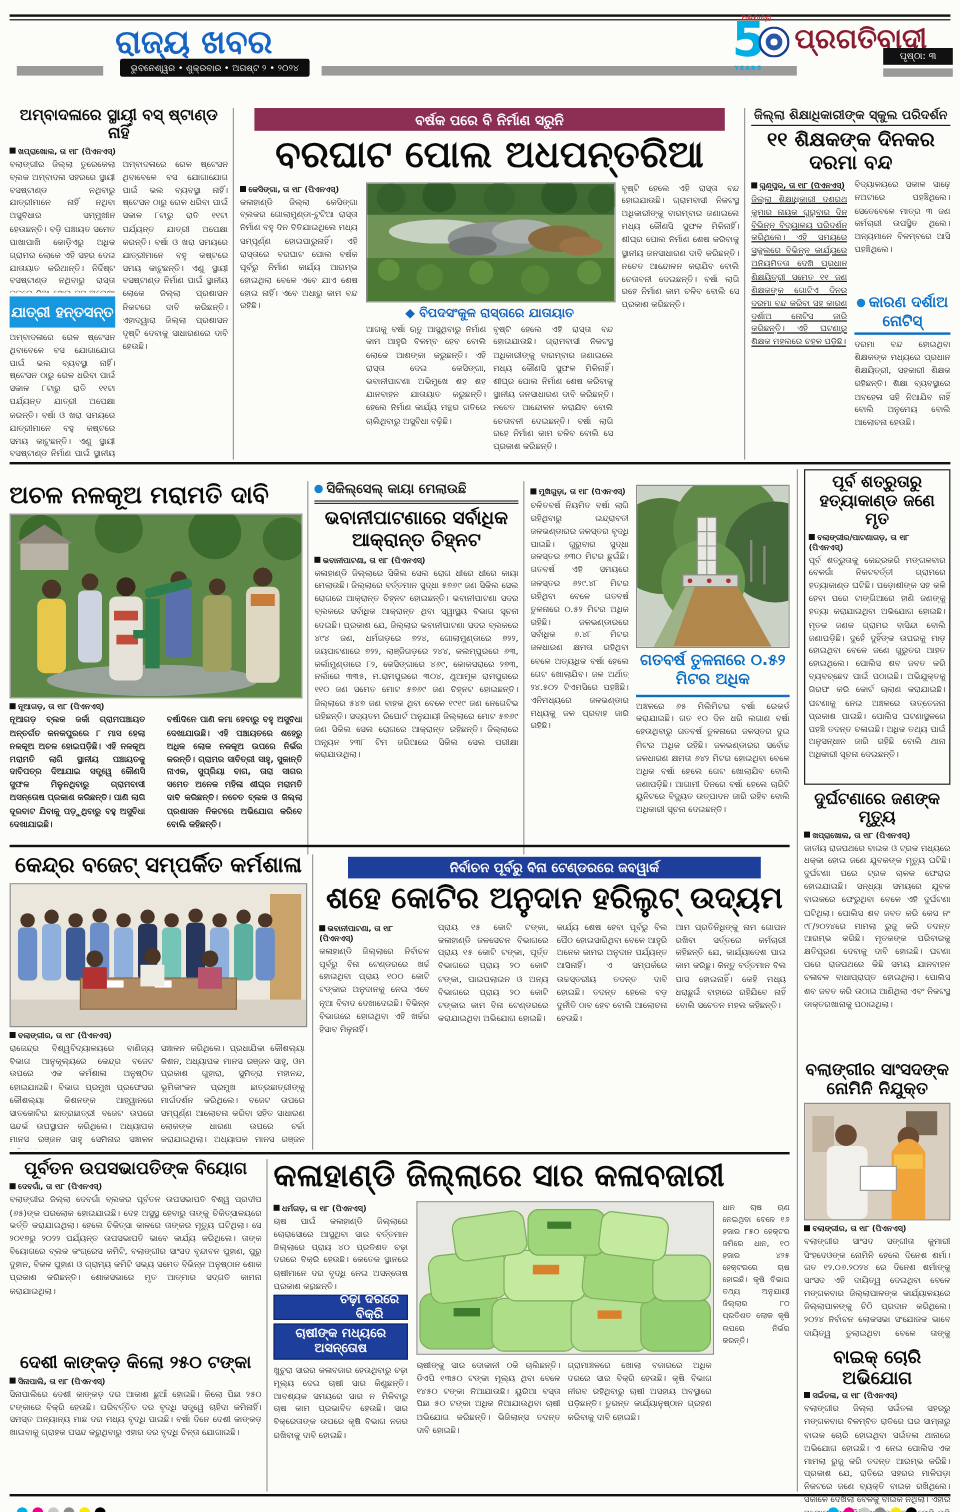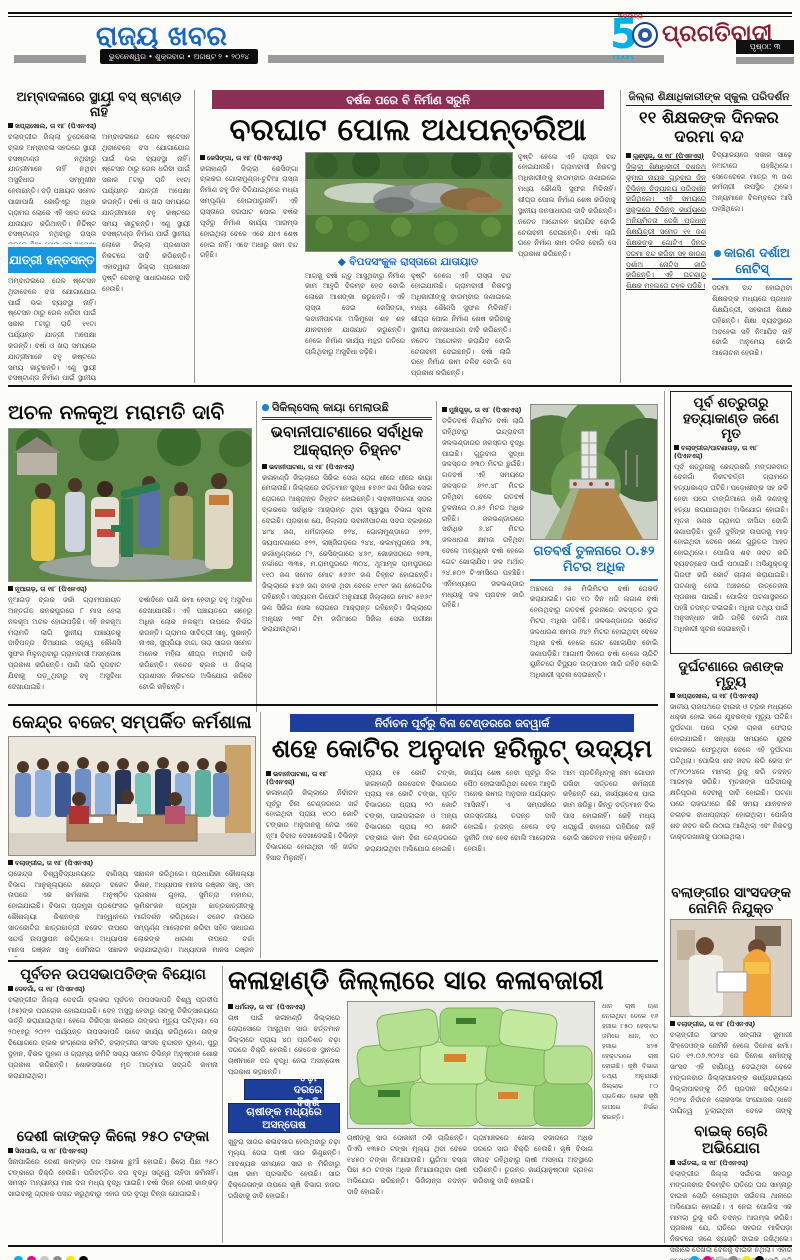--- a/index.html
+++ b/index.html
@@ -179,21 +179,21 @@
             <rect x="196" y="60" width="28" height="80" rx="6" fill="#ded8c2"></rect>
             <rect x="200" y="66" width="20" height="10" fill="#c97b3a"></rect>
           </g>
         <g>
             <rect x="112" y="70" width="12" height="58" fill="#2e7d4e"></rect>
             <rect x="102" y="96" width="12" height="7" fill="#2e7d4e"></rect>
             <rect x="112" y="62" width="40" height="8" rx="3" fill="#2e7d4e" transform="rotate(-14 112 66)"></rect>
           </g>
       </svg>
       <div class="byline" style="margin-top:3px;"><span class="sq"></span><span>ନୂଆଗଡ଼, ତା ୧ା୮ (ପିଏନଏସ୍)</span></div>
-      <div class="fl" style="gap:18px;">
+      <div class="fl" style="gap:18px;font-weight:bold;">
         <div class="body-txt" style="width:118px;height:112px;">ନୂଆଗଡ଼ ବ୍ଲକ ଜର୍କା ଗ୍ରାମପଞ୍ଚାୟତ ଅନ୍ତର୍ଗତ କନକପୁରରେ ୮ ମାସ ହେଲା ନଳକୂଅ ଅଚଳ ହୋଇପଡ଼ିଛି। ଏହି ନଳକୂଅ ମରାମତି ଲାଗି ସ୍ଥାନୀୟ ପଞ୍ଚାୟତକୁ ଦାବିପତ୍ର ଦିଆଯାଇ ସତ୍ତ୍ୱେ କୌଣସି ସୁଫଳ ମିଳୁନଥିବାରୁ ଗ୍ରାମବାସୀ ଅସନ୍ତୋଷ ପ୍ରକାଶ କରିଛନ୍ତି। ପାଣି ଲାଗି ଦୂରବାଟ ଯିବାକୁ ପଡ଼ୁଥିବାରୁ ବହୁ ଅସୁବିଧା ଦେଖାଯାଇଛି।</div>
         <div class="body-txt" style="width:118px;height:112px;">ବର୍ଷାଦିନେ ପାଣି କମା ହେବାରୁ ବହୁ ଅସୁବିଧା ଦେଖାଯାଉଛି। ଏହି ପଞ୍ଚାୟତରେ ଶହେରୁ ଅଧିକ ଲୋକ ନଳକୂଅ ଉପରେ ନିର୍ଭର କରନ୍ତି। ଗ୍ରାମର ସାବିତ୍ରୀ ସାହୁ, ସୁକାନ୍ତି ନାଏକ, ସୁପ୍ରିୟା ବାଗ, ତାରା ସାଗର ସମେତ ଅନେକ ମହିଳା ଶୀଘ୍ର ମରାମତି ଦାବି କରିଛନ୍ତି। ନଚେତ ବ୍ଲକ ଓ ଜିଲ୍ଲା ପ୍ରଶାସନ ନିକଟରେ ଅଭିଯୋଗ କରିବେ ବୋଲି କହିଛନ୍ତି।</div>
       </div>
     </div>
 
     <div class="vline" style="top:0;left:248px;height:311px;"></div>
 
     <div class="abs" style="top:0;left:254px;width:170px;height:311px;">
       <div style="font-size:11px;font-weight:800;border-bottom:3px double #333;padding-bottom:3px;">
         <span class="dot"></span><span>ସିକିଲ୍‌ସେଲ୍ କାୟା ମେଲାଉଛି</span>
@@ -371,21 +371,21 @@
     </div>
 
     <div class="vline" style="top:0;left:214px;height:277px;"></div>
 
     <div class="abs" style="top:0;left:220px;width:430px;height:277px;">
       <div class="hl" style="font-size:26px;">କଳାହାଣ୍ଡି ଜିଲ୍ଲାରେ ସାର କଳାବଜାରୀ</div>
       <div class="fl" style="gap:7px;margin-top:5px;">
         <div style="width:112px;">
           <div class="byline"><span class="sq"></span><span>ଧର୍ମଗଡ଼, ତା ୧ା୮ (ପିଏନଏସ୍)</span></div>
           <div class="body-txt" style="height:62px;">ଚାଷ ପାଇଁ କଳାହାଣ୍ଡି ଜିଲ୍ଲାରେ ଚୋରାସୋରେ ଆସୁଥିବା ସାର ବର୍ତ୍ତମାନ ଜିଲ୍ଲାରେ ପ୍ରାୟ ୪୦ ପ୍ରତିଶତ ଚଢ଼ା ଦରରେ ବିକ୍ରି ହେଉଛି। କେତେକ ସ୍ଥାନରେ ଚାଷୀମାନେ ଦର ବୃଦ୍ଧି ନେଇ ଅସନ୍ତୋଷ ପ୍ରକାଶ କରୁଛନ୍ତି।</div>
-          <div class="bluebox" style="height:19px;font-size:10.5px;margin:4px 16px 3px;border:1px solid #0e2a72;padding-left:48px;">ଚଢ଼ା ଦରରେ ବିକ୍ରି</div>
+          <div class="bluebox" style="height:19px;font-size:10.5px;margin:4px 0 3px;border:1px solid #0e2a72;padding-left:48px;">ଚଢ଼ା ଦରରେ ବିକ୍ରି</div>
           <div class="bluebox" style="height:28px;font-size:10.5px;margin-bottom:4px;border:1px solid #0e2a72;">ଚାଷୀଙ୍କ ମଧ୍ୟରେ ଅସନ୍ତୋଷ</div>
           <div class="body-txt" style="height:104px;">ଖୁଚୁରା ସାରର କଳାବଜାର ହେଉଥିବାରୁ ଚଢ଼ା ମୂଲ୍ୟ ଦେଇ ଚାଷୀ ସାର କିଣୁଛନ୍ତି। ଆବଶ୍ୟକ ସମୟରେ ସାର ନ ମିଳିବାରୁ ଚାଷ କାମ ପ୍ରଭାବିତ ହେଉଛି। ସାର ବିକ୍ରେତାଙ୍କ ଉପରେ କୃଷି ବିଭାଗ ନଜର ରଖିବାକୁ ଦାବି ହୋଇଛି।</div>
         </div>
         <div style="width:248px;">
           <svg class="photo" width="246" height="126" viewBox="0 0 246 126" preserveAspectRatio="none">
             <rect width="246" height="126" fill="#e8e8e2"></rect>
             <g stroke="#7fae5c" stroke-width="1">
               <rect x="2" y="76" width="66" height="46" rx="10" fill="#93cf70"></rect>
               <rect x="62" y="80" width="70" height="44" rx="10" fill="#aede88"></rect>
               <rect x="128" y="78" width="64" height="46" rx="10" fill="#b5e092"></rect>

